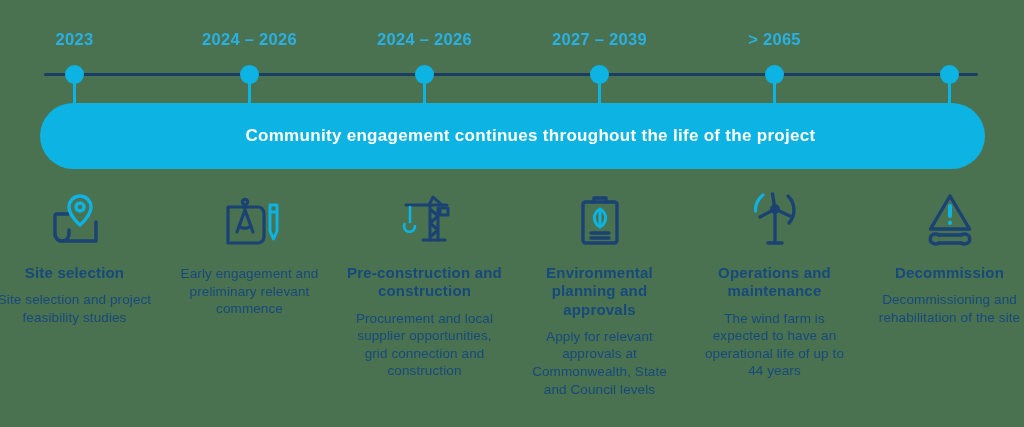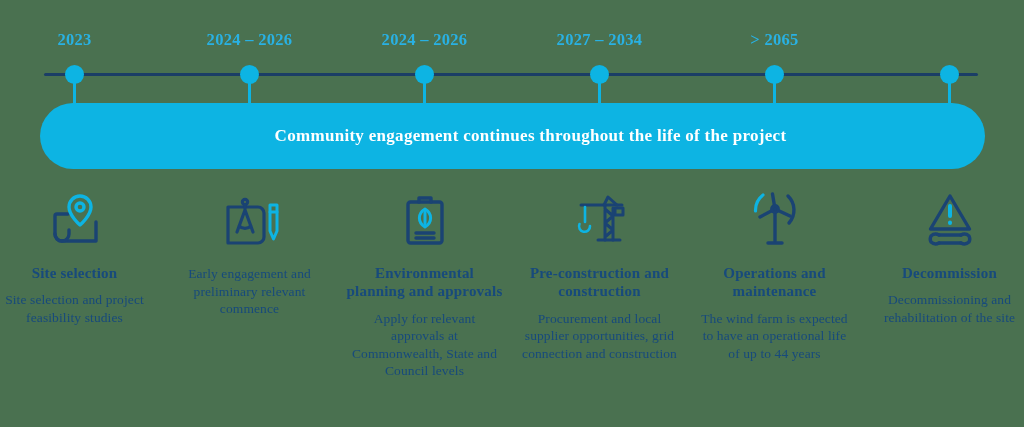--- a/index.html
+++ b/index.html
@@ -3,21 +3,21 @@
 <meta charset="utf-8">
 <style>
   * { margin: 0; padding: 0; box-sizing: border-box; }
   html, body { width: 1024px; height: 427px; }
   body {
     background: #4a7150;
     font-family: "Liberation Sans", sans-serif;
     overflow: hidden;
     position: relative;
   }
-  #stage { position: absolute; inset: 0; width: 1024px; height: 427px; font-family: Liberation Serif, serif; }
+  #stage { position: absolute; inset: 0; width: 1024px; height: 427px; }
 
   
   .six-grid {
     position: absolute;
     left: -13px;
     width: 1050px;
     display: grid;
     grid-template-columns: repeat(6, 175px);
   }
 
@@ -123,21 +123,21 @@
 
   <div class="date-cell">
     <span class="date">2024 – 2026</span>
   </div>
 
   <div class="date-cell">
     <span class="date">2024 – 2026</span>
   </div>
 
   <div class="date-cell">
-    <span class="date">2027 – 2034</span>
+    <span class="date">2027 – 2039</span>
   </div>
 
 
   <div class="date-cell">
     <span class="date">&gt; 2065</span>
   </div>
 </div>
 
   <div id="timeline-line"></div>
 
@@ -203,38 +203,20 @@
       <circle cx="27" cy="13" r="2.6"></circle>
       <path d="M27 16 v5 M27 21 L19 43 M27 21 L35 43 M21 37 a9 9 0 0 0 12 0"></path>
     </g>
     <g stroke="#0db4e3" stroke-width="3" stroke-linecap="round" stroke-linejoin="round">
       <path d="M52 16 h7 v26 l-3.5 8 l-3.5 -8 V16 Z"></path>
       <path d="M52 23 h7"></path>
     </g>
   </svg>
         </div>
     <p class="desc">Early engagement and preliminary relevant commence</p>
-  </div>
-
-  <div class="phase">
-    <div class="icon-box">
-          <svg viewBox="0 0 64 64" fill="none">
-    <g stroke="#1a4373" stroke-width="3.4" stroke-linecap="round" stroke-linejoin="round">
-      <rect x="15" y="13" width="34" height="41" rx="2.5"></rect>
-      <path d="M26 13 v-4 h12 v4"></path>
-      <path d="M23 44 h18 M23 49 h18"></path>
-    </g>
-    <g stroke="#0db4e3" stroke-width="3" stroke-linecap="round" stroke-linejoin="round">
-      <path d="M32 20 c7.5 4.5 7.5 13.5 0 18 c-7.5 -4.5 -7.5 -13.5 0 -18 z"></path>
-      <path d="M32 23 v12"></path>
-    </g>
-  </svg>
-        </div>
-    <h3 class="title">Environmental planning and approvals</h3>
-    <p class="desc">Apply for relevant approvals at Commonwealth, State and Council levels</p>
   </div>
 
   <div class="phase">
     <div class="icon-box">
           <svg viewBox="0 0 64 64" fill="none">
     <g stroke="#1a4373" stroke-width="3" stroke-linecap="round" stroke-linejoin="round">
       <path d="M13 16 H54"></path>
       <path d="M36 16 l4 -8 l9 8"></path>
       <rect x="47" y="19" width="8" height="7"></rect>
       <path d="M37 16 v35 M45 19 v32 M37 20 l8 7 M45 27 l-8 7 M37 34 l8 7 M45 41 l-8 7"></path>
@@ -247,20 +229,38 @@
   </svg>
         </div>
     <h3 class="title">Pre-construction and construction</h3>
     <p class="desc">Procurement and local supplier opportunities, grid connection and construction</p>
   </div>
 
   <div class="phase">
     <div class="icon-box">
           <svg viewBox="0 0 64 64" fill="none">
     <g stroke="#1a4373" stroke-width="3.4" stroke-linecap="round" stroke-linejoin="round">
+      <rect x="15" y="13" width="34" height="41" rx="2.5"></rect>
+      <path d="M26 13 v-4 h12 v4"></path>
+      <path d="M23 44 h18 M23 49 h18"></path>
+    </g>
+    <g stroke="#0db4e3" stroke-width="3" stroke-linecap="round" stroke-linejoin="round">
+      <path d="M32 20 c7.5 4.5 7.5 13.5 0 18 c-7.5 -4.5 -7.5 -13.5 0 -18 z"></path>
+      <path d="M32 23 v12"></path>
+    </g>
+  </svg>
+        </div>
+    <h3 class="title">Environmental planning and approvals</h3>
+    <p class="desc">Apply for relevant approvals at Commonwealth, State and Council levels</p>
+  </div>
+
+  <div class="phase">
+    <div class="icon-box">
+          <svg viewBox="0 0 64 64" fill="none">
+    <g stroke="#1a4373" stroke-width="3.4" stroke-linecap="round" stroke-linejoin="round">
       <path d="M32 24 V52"></path>
       <path d="M25 54 h14"></path>
       <path d="M32 20 L29.5 5 M32 20 L17 28 M32 20 L47 27"></path>
       <circle cx="32" cy="20" r="3.2"></circle>
       <path d="M45 7 A19.5 19.5 0 0 1 46 34"></path>
     </g>
     <g stroke="#0db4e3" stroke-width="3.2" stroke-linecap="round">
       <path d="M20 6 A19.5 19.5 0 0 0 12.5 22"></path>
     </g>
   </svg>

